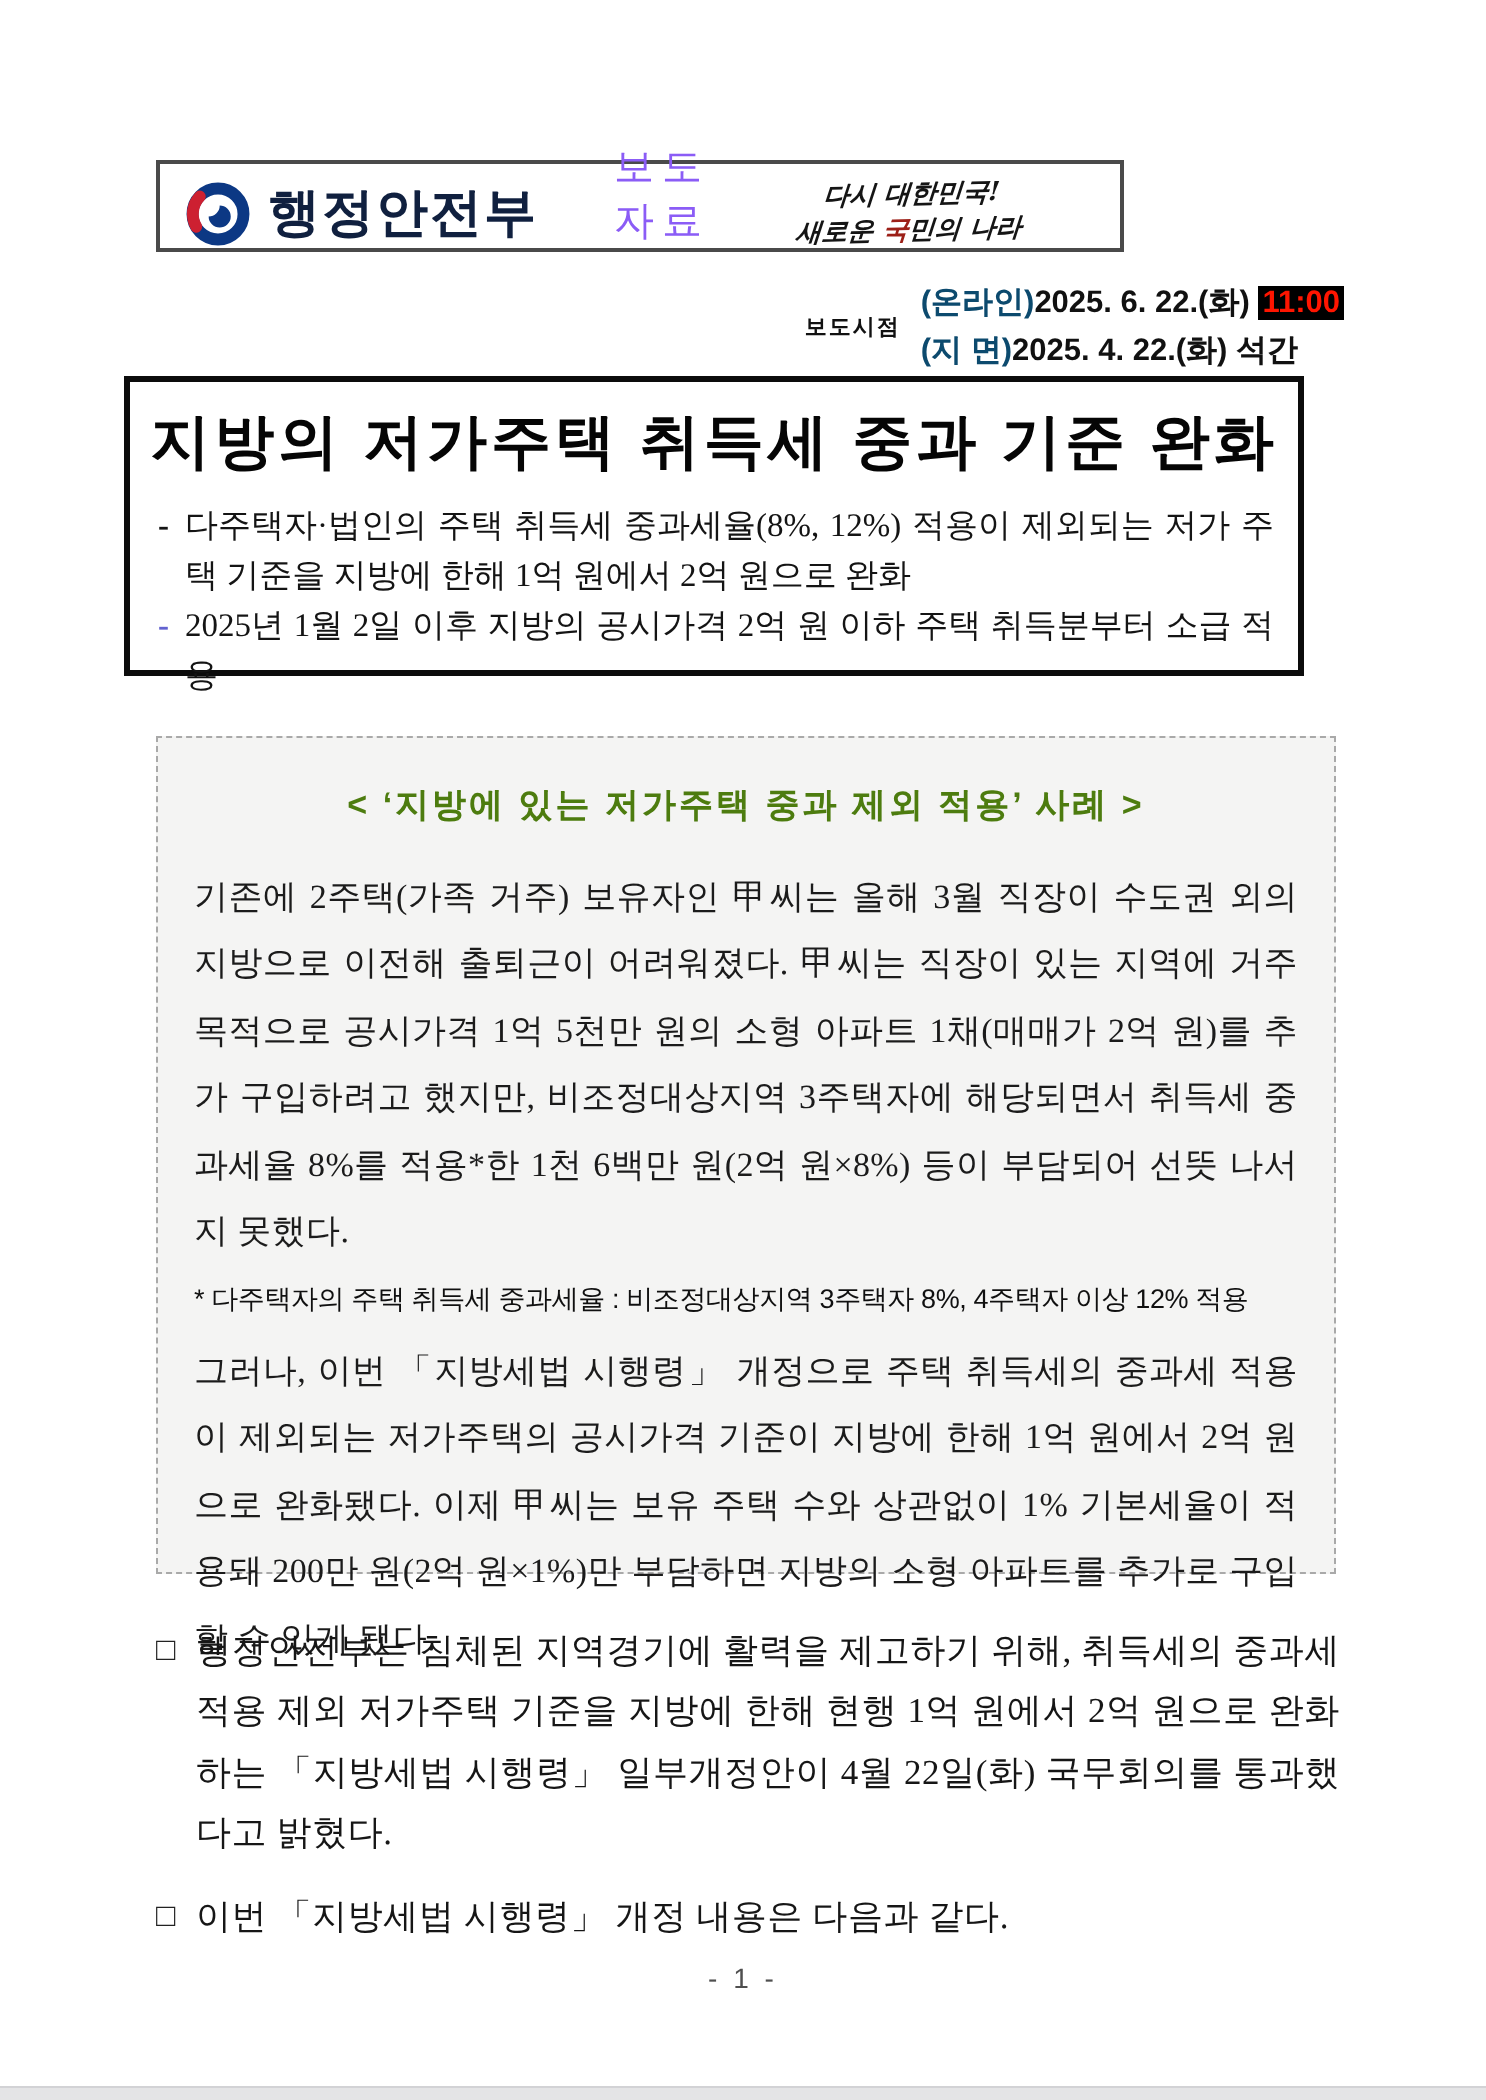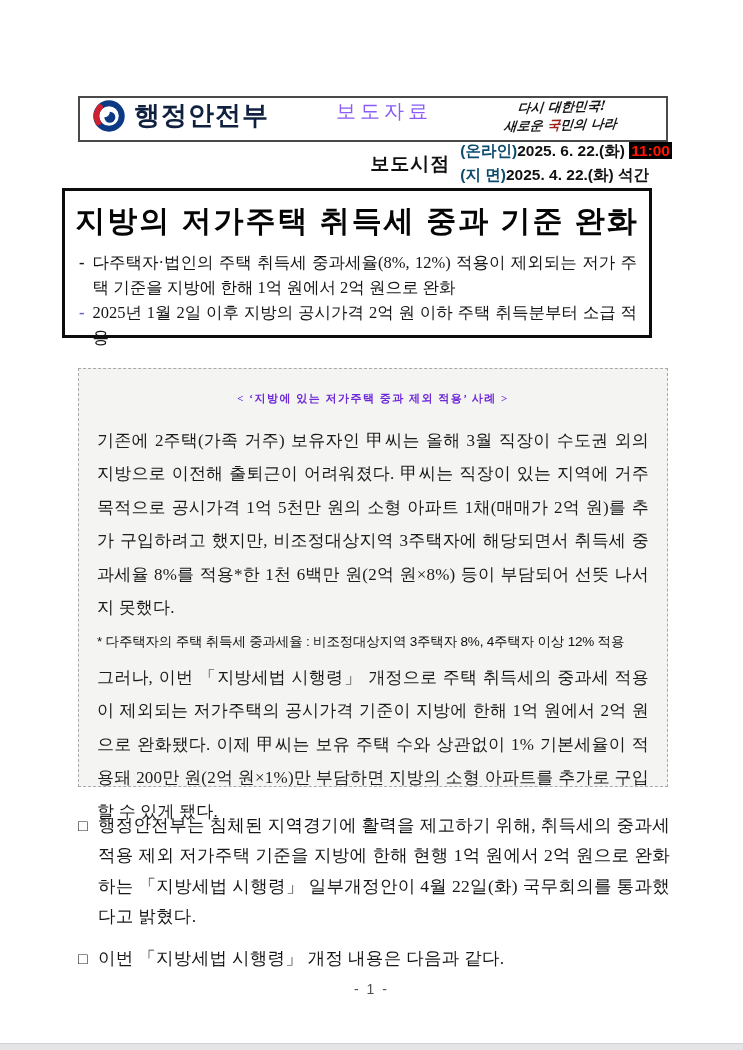--- a/index.html
+++ b/index.html
@@ -6,23 +6,23 @@
   .page{
     position:relative;
     width:743px;height:1050px;
     background:#ffffff;
     font-family:"Liberation Serif", serif;
     color:#1c1c1c;
     overflow:hidden;
   }
   
   .header-box{
-    position:absolute;left:78px;top:96px;width:590px;height:46px;
+    position:absolute;left:78px;top:80px;width:484px;height:46px;
     border:2px solid #4a4a4a;
-    display:flex;align-items:flex-start;box-sizing:border-box;
+    display:flex;align-items:flex-end;box-sizing:border-box;
     background:#fff;
   }
   .logo-wrap{display:flex;align-items:center;gap:8px;padding-left:12px;width:222px;box-sizing:border-box;}
   .logo-mark{width:34px;height:34px;flex:0 0 auto;}
   .ministry-name{
     font-family:"Liberation Sans", sans-serif;
     font-size:26px;font-weight:bold;color:#10203f;letter-spacing:1px;white-space:nowrap;
   }
   .doc-type{
     flex:1;text-align:center;font-size:20px;letter-spacing:4px;color:#8b5cf6;
@@ -36,21 +36,21 @@
     transform:rotate(-1.5deg) skewX(-6deg);
     white-space:nowrap;
   }
   .slogan .red{color:#9c1f17;}
   
   .press-time{
     position:absolute;top:141px;right:71px;
     display:flex;align-items:center;gap:10px;
     font-family:"Liberation Sans", sans-serif;
   }
-  .press-time-label{font-size:19px;font-weight:bold;color:#111;letter-spacing:1px;}
+  .press-time-label{font-size:11px;font-weight:bold;color:#111;letter-spacing:1px;}
   .press-lines{display:flex;flex-direction:column;gap:3px;}
   .press-line{font-size:15.5px;font-weight:bold;color:#111;white-space:nowrap;}
   .press-line .red{color:#0c4a6e;}
   .press-line .hl{color:#ff1500;background:#000000;padding:0 2px;}
   
   .headline-box{
     position:absolute;left:62px;top:188px;width:590px;height:150px;
     border:3px solid #0c0c0c;box-sizing:border-box;background:#fff;
   }
   .headline-title{
@@ -67,23 +67,23 @@
   .headline-bullet .dash{flex:0 0 auto;font-weight:bold;}
   .headline-bullet.b2 .dash{color:#6262d0;}
   
   .case-box{
     position:absolute;left:78px;top:368px;width:590px;height:419px;
     box-sizing:border-box;background:#f4f4f3;
     border:1px dashed #a9a9a9;
     padding:14px 18px 10px 18px;
   }
   .case-heading{
-    text-align:center;font-size:11px;font-weight:bold;color:#6d28d9;
+    text-align:center;font-size:17px;font-weight:bold;color:#4d7c0f;
     letter-spacing:1.5px;margin:8px 0 18px 0;
-    font-family:Liberation Serif, serif;
+    font-family:Liberation Sans, sans-serif;
   }
   .case-para{
     font-size:17px;line-height:1.97;color:#1b1b1b;text-align:justify;
     letter-spacing:0.2px;margin:0 0 8px 0;
   }
   .case-footnote{
     font-family:"Liberation Sans", sans-serif;
     font-size:13.5px;color:#101010;margin:6px 0 10px 0;letter-spacing:-0.2px;
   }
   

